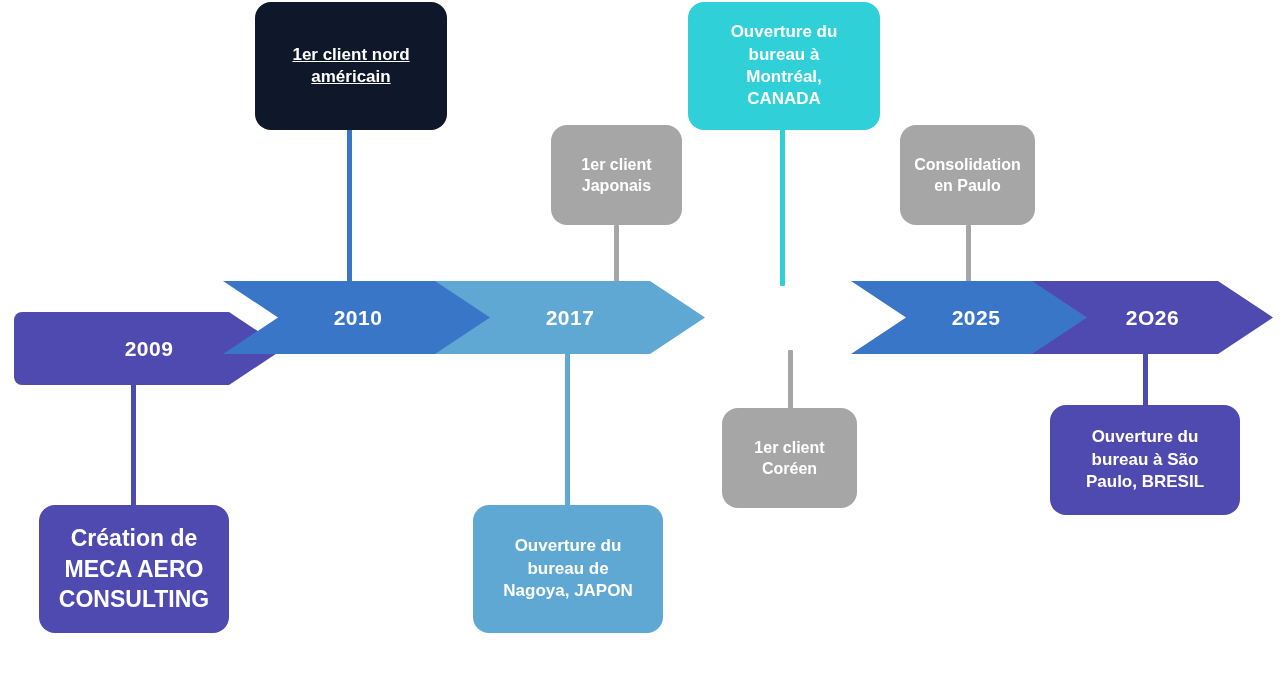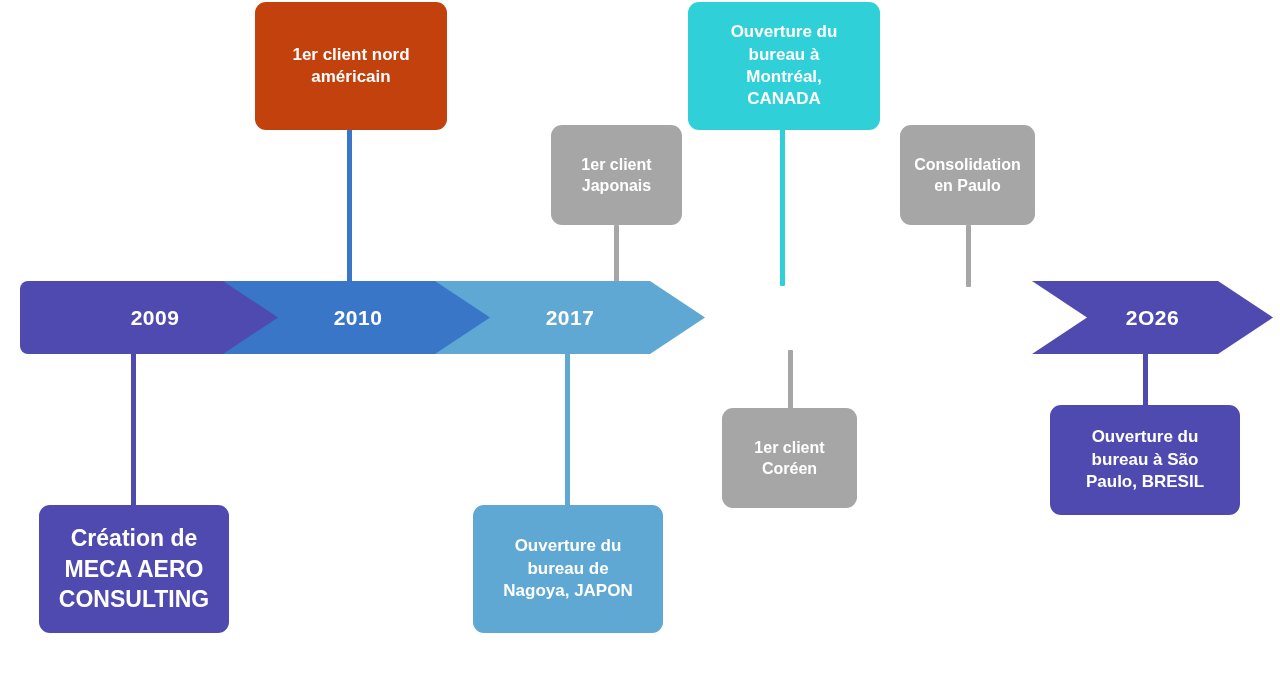--- a/index.html
+++ b/index.html
@@ -22,21 +22,21 @@
   
   .connector {
     position: absolute;
     width: 5px;
     border-radius: 1px;
   }
 
   
   .card {
     position: absolute;
-    border-radius: 11px;
+    border-radius: 16px;
     box-sizing: border-box;
     display: flex;
     align-items: center;
     justify-content: center;
     text-align: center;
     color: #ffffff;
     font-weight: bold;
     line-height: 1.32;
     padding: 6px 10px;
   }
@@ -86,21 +86,21 @@
   <div class="connector" style="left:347px; top:128px; height:158px; background:#3a76c8;"></div>
   <div class="connector" style="left:614px; top:225px; height:62px; background:#a6a6a6;"></div>
   <div class="connector" style="left:780px; top:128px; height:158px; background:#2fd0d8;"></div>
   <div class="connector" style="left:966px; top:225px; height:62px; background:#a6a6a6;"></div>
 
   <div class="connector" style="left:131px; top:350px; height:162px; background:#4f4ab0;"></div>
   <div class="connector" style="left:565px; top:350px; height:162px; background:#5fa8d3;"></div>
   <div class="connector" style="left:788px; top:350px; height:65px; background:#a6a6a6;"></div>
   <div class="connector" style="left:1143px; top:350px; height:62px; background:#4f4ab0;"></div>
 
-  <div class="card" style="left:255px; top:2px; width:192px; height:128px; background:#c2410c; font-size:17px;">
+  <div class="card" style="left:255px; top:2px; width:192px; height:128px; background:#0f172a; font-size:17px;text-decoration:underline;">
     <span class="card-text">1er client nord
 américain</span>
   </div>
 
   <div class="card" style="left:551px; top:125px; width:131px; height:100px; background:#a6a6a6; font-size:16px;">
     <span class="card-text">1er client
 Japonais</span>
   </div>
 
   <div class="card" style="left:688px; top:2px; width:192px; height:128px; background:#2fd0d8; font-size:17px;">
@@ -133,21 +133,21 @@
   </div>
 
   <div class="card" style="left:1050px; top:405px; width:190px; height:110px; background:#4f4ab0; font-size:17px;">
     <span class="card-text">Ouverture du
 bureau à São
 Paulo, BRESIL</span>
   </div>
 
   <div class="band">
 
-    <div class="chev" style="left:20px; width:270px;">
+    <div class="chev" style="left:14px; width:270px;margin-top:31px;">
       <svg width="270" height="73" viewBox="0 0 270 73" aria-hidden="true">
         <path d="M8,0 H215 L270,36.5 L215,73 H8 A8,8 0 0 1 0,65 V8 A8,8 0 0 1 8,0 Z" fill="#4f4ab0"></path>
       </svg>
       <span class="chev-label">2009</span>
     </div>
 
     <div class="chev" style="left:223px; width:270px;">
       <svg width="270" height="73" viewBox="0 0 270 73" aria-hidden="true">
         <path d="M0,0 H215 L270,36.5 L215,73 H0 L55,36.5 Z" fill="#3a76c8"></path>
       </svg>
@@ -155,20 +155,26 @@
     </div>
 
     <div class="chev" style="left:435px; width:270px;">
       <svg width="270" height="73" viewBox="0 0 270 73" aria-hidden="true">
         <path d="M0,0 H215 L270,36.5 L215,73 H0 L55,36.5 Z" fill="#5fa8d3"></path>
       </svg>
       <span class="chev-label">2017</span>
     </div>
 
 
+    <div class="chev" style="left:851px; width:250px;">
+      <svg width="250" height="73" viewBox="0 0 250 73" aria-hidden="true">
+        <path d="M0,0 H195 L250,36.5 L195,73 H0 L55,36.5 Z" fill="#3a76c8"></path>
+      </svg>
+      <span class="chev-label">2025</span>
+    </div>
 
     <div class="chev" style="left:1032px; width:241px;">
       <svg width="241" height="73" viewBox="0 0 241 73" aria-hidden="true">
         <path d="M0,0 H186 L241,36.5 L186,73 H0 L55,36.5 Z" fill="#4f4ab0"></path>
       </svg>
       <span class="chev-label">2O26</span>
     </div>
 
   </div>
 </div>

